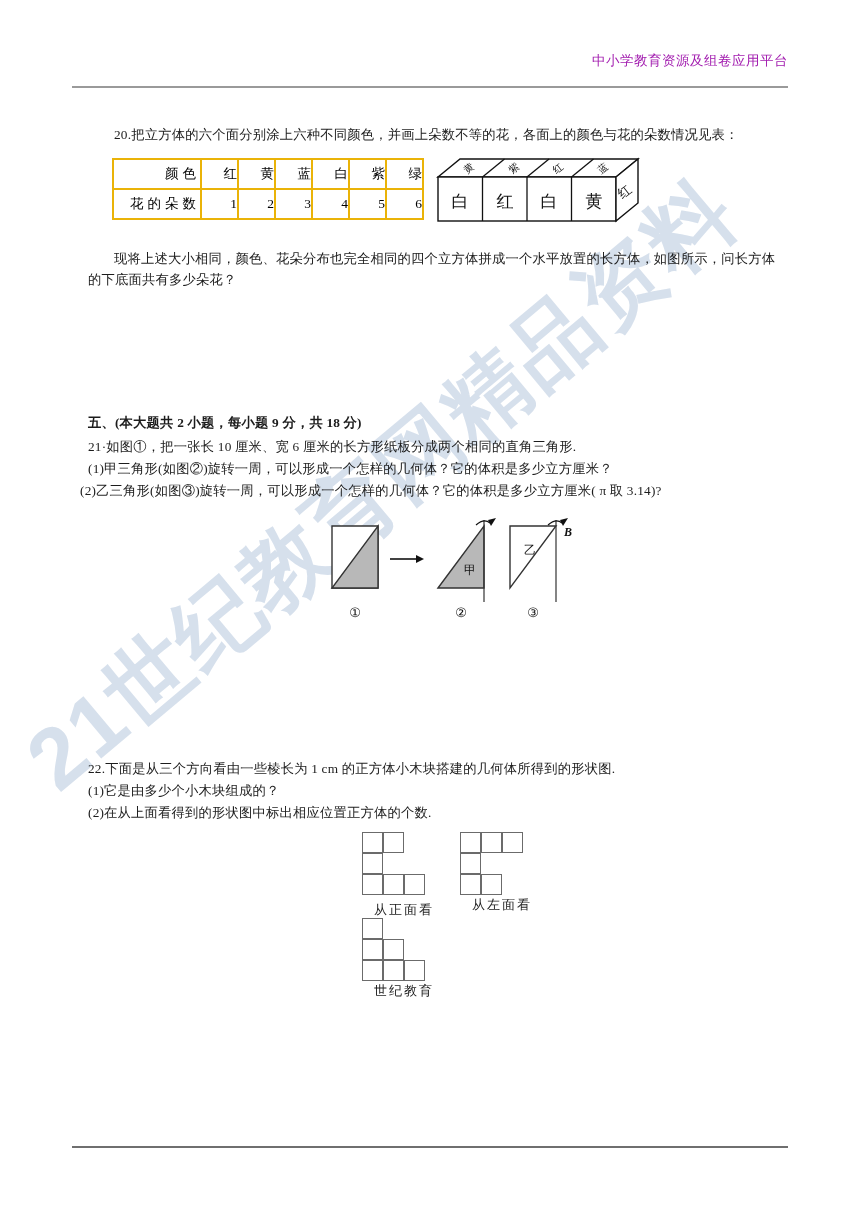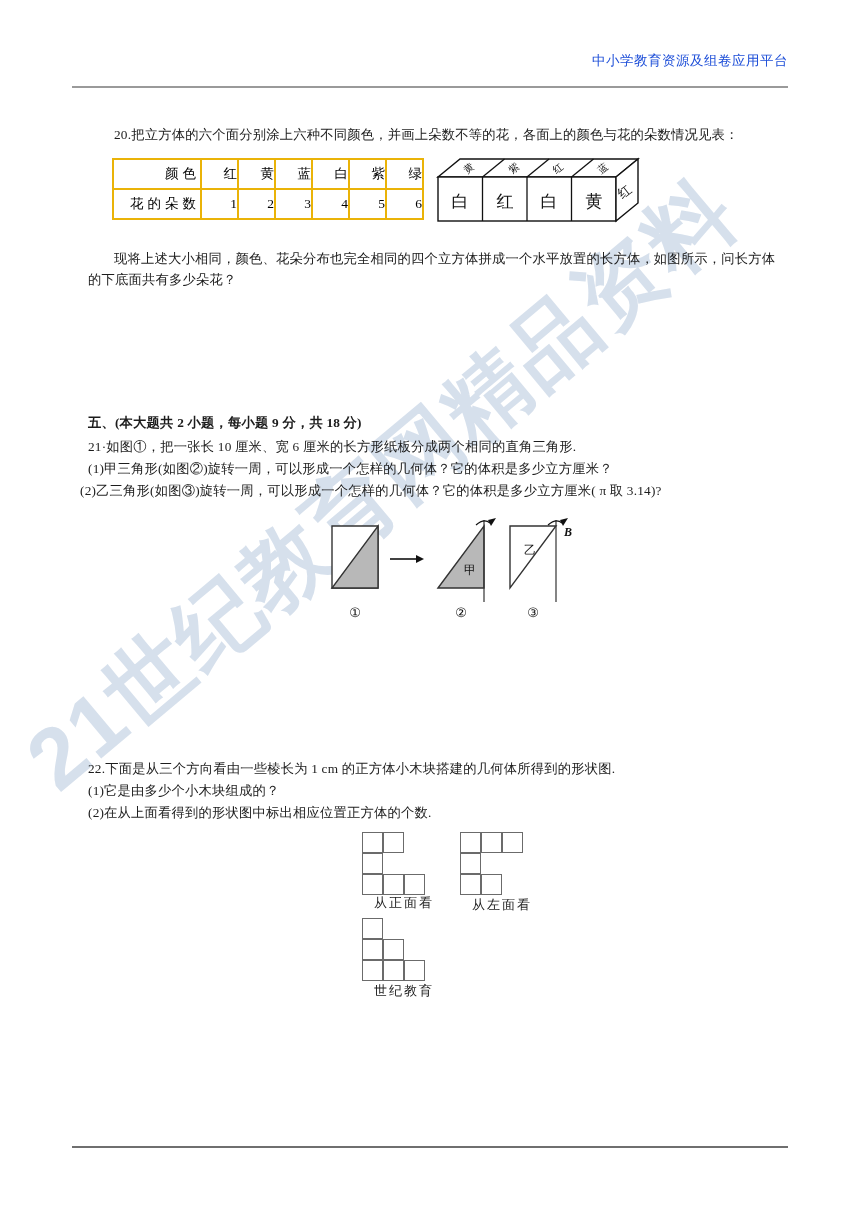--- a/index.html
+++ b/index.html
@@ -64,21 +64,21 @@
     width: 200px;
     height: 56px;
   }
   .logo svg { display: block; }
   .header-right {
     position: absolute;
     right: 0;
     top: 30px;
     font-family: "Liberation Serif", serif;
     font-size: 13.5px;
-    color: #1d4ed8;
+    color: #a21caf;
     letter-spacing: .5px;
   }
   .header-rule {
     position: absolute;
     left: 72px;
     top: 86px;
     width: 716px;
     height: 2px;
     background: #9a9a9a;
     z-index: 2;
@@ -273,21 +273,21 @@
         <text x="213" y="101" text-anchor="middle" font-family="Liberation Serif, serif" font-size="13" fill="#111">③</text>
       </svg>
     </div>
 
     <div class="para" style="left:88px; top:758px; width:698px;">22.下面是从三个方向看由一些棱长为 1 cm 的正方体小木块搭建的几何体所得到的形状图.</div>
     <div class="para" style="left:88px; top:780px; width:698px;">(1)它是由多少个小木块组成的？</div>
     <div class="para" style="left:88px; top:802px; width:698px;">(2)在从上面看得到的形状图中标出相应位置正方体的个数.</div>
 
     <div class="views" style="left:0; top:0;">
       <div class="view-block" id="view-front" style="left:362px; top:830px; width:84px; height:86px;">
-        <div class="view-caption" style="top:64px;text-align:center;">从正面看</div>
+        <div class="view-caption" style="top:71px;text-align:center;">从正面看</div>
       <div class="grid-cell" style="left: 0px; top: 44px; width: 21px; height: 21px;"></div>
           <div class="grid-cell" style="left: 0px; top: 23px; width: 21px; height: 21px;"></div>
           <div class="grid-cell" style="left: 0px; top: 2px; width: 21px; height: 21px;"></div>
           <div class="grid-cell" style="left: 21px; top: 44px; width: 21px; height: 21px;"></div>
           <div class="grid-cell" style="left: 21px; top: 2px; width: 21px; height: 21px;"></div>
           <div class="grid-cell" style="left: 42px; top: 44px; width: 21px; height: 21px;"></div>
         </div>
       <div class="view-block" id="view-left" style="left:460px; top:830px; width:84px; height:86px;">
         <div class="view-caption" style="top:66px;">从左面看</div>
       <div class="grid-cell" style="left: 0px; top: 44px; width: 21px; height: 21px;"></div>

